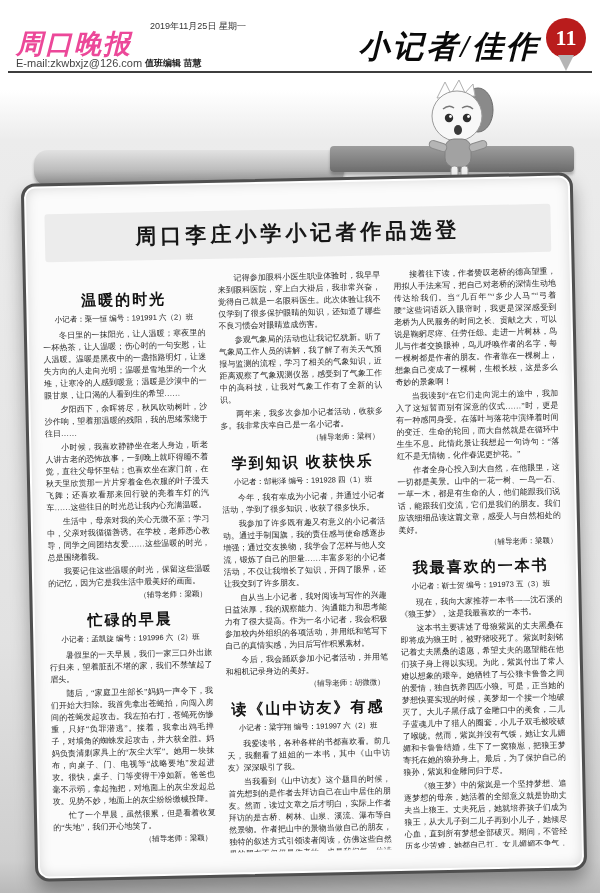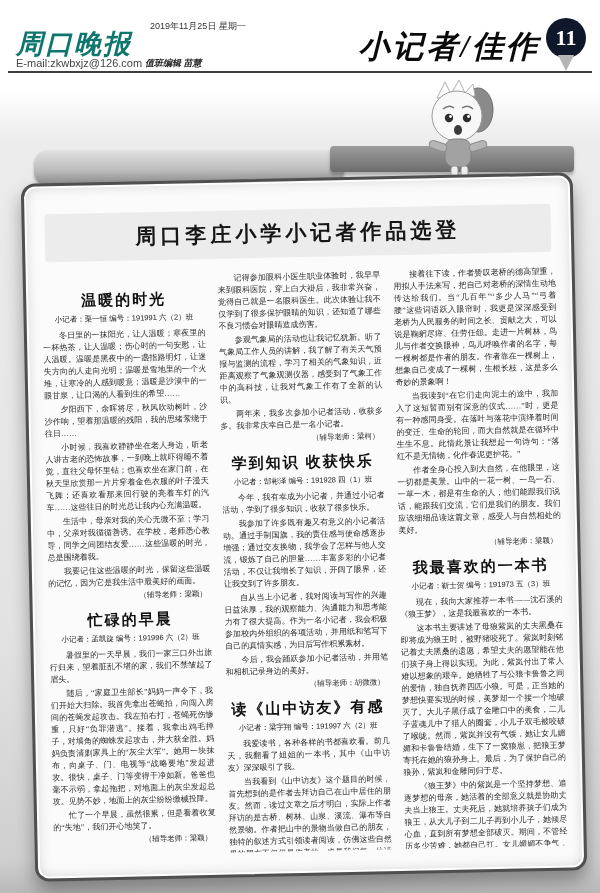--- a/index.html
+++ b/index.html
@@ -5,28 +5,28 @@
   html,body{margin:0;padding:0;}
   body{
     width:600px;height:893px;position:relative;overflow:hidden;
     background:linear-gradient(180deg,#ffffff 0,#ffffff 90px,#ececec 140px,#e2e2e2 640px,#cfcfcf 860px,#b9b9b9 893px);
     font-family:"Liberation Sans",sans-serif;color:#222;
   }
   
   .header{position:absolute;left:0;top:0;width:600px;height:74px;background:#fff;}
   .masthead-wrap{position:absolute;left:16px;top:26px;}
   .masthead{font-family:"Liberation Serif",serif;font-weight:bold;font-style:italic;
-    font-size:27px;letter-spacing:2px;color:#0f766e;}
+    font-size:27px;letter-spacing:2px;color:#ec4899;}
   .mast-date{position:absolute;left:150px;top:20px;font-size:9px;color:#333;white-space:nowrap;}
   .mast-email{position:absolute;left:16px;top:57px;font-size:11px;color:#444;}
-  .mast-editor{position:absolute;left:145px;top:57px;font-size:9px;font-weight:bold;color:#222;font-style:italic;}
+  .mast-editor{position:absolute;left:145px;top:57px;font-size:9px;font-weight:bold;color:#222;}
   .section-title{position:absolute;right:60px;top:26px;font-family:"Liberation Serif",serif;
     font-weight:bold;font-style:italic;font-size:31px;letter-spacing:3px;color:#0a0a0a;}
   .page-badge{position:absolute;right:14px;top:18px;width:40px;height:40px;border-radius:50%;
-    background:#0f172a;display:flex;align-items:center;justify-content:center;
+    background:#b91c1c;display:flex;align-items:center;justify-content:center;
     color:#fff;font-size:22px;font-weight:bold;font-family:"Liberation Serif",serif;}
   .page-badge-tail{position:absolute;right:26px;top:55px;width:0;height:0;
     border-left:8px solid transparent;border-right:8px solid transparent;border-top:16px solid #b5b5b5;}
   .header-rule{position:absolute;left:8px;top:71px;width:584px;height:2px;background:#3d3d3d;}
   
   .scroll-banner-left{position:absolute;left:34px;top:150px;width:310px;height:36px;border-radius:14px;
     background:linear-gradient(180deg,#e2e2e2 0%,#bdbdbd 55%,#8b8b8b 100%);box-shadow:0 3px 3px rgba(0,0,0,.25);}
   .scroll-banner-right{position:absolute;left:330px;top:146px;width:244px;height:26px;border-radius:4px;
     background:linear-gradient(180deg,#9d9d9d 0%,#6d6d6d 100%);box-shadow:0 3px 3px rgba(0,0,0,.25);}
   .mascot{position:absolute;left:415px;top:76px;width:96px;height:120px;}

